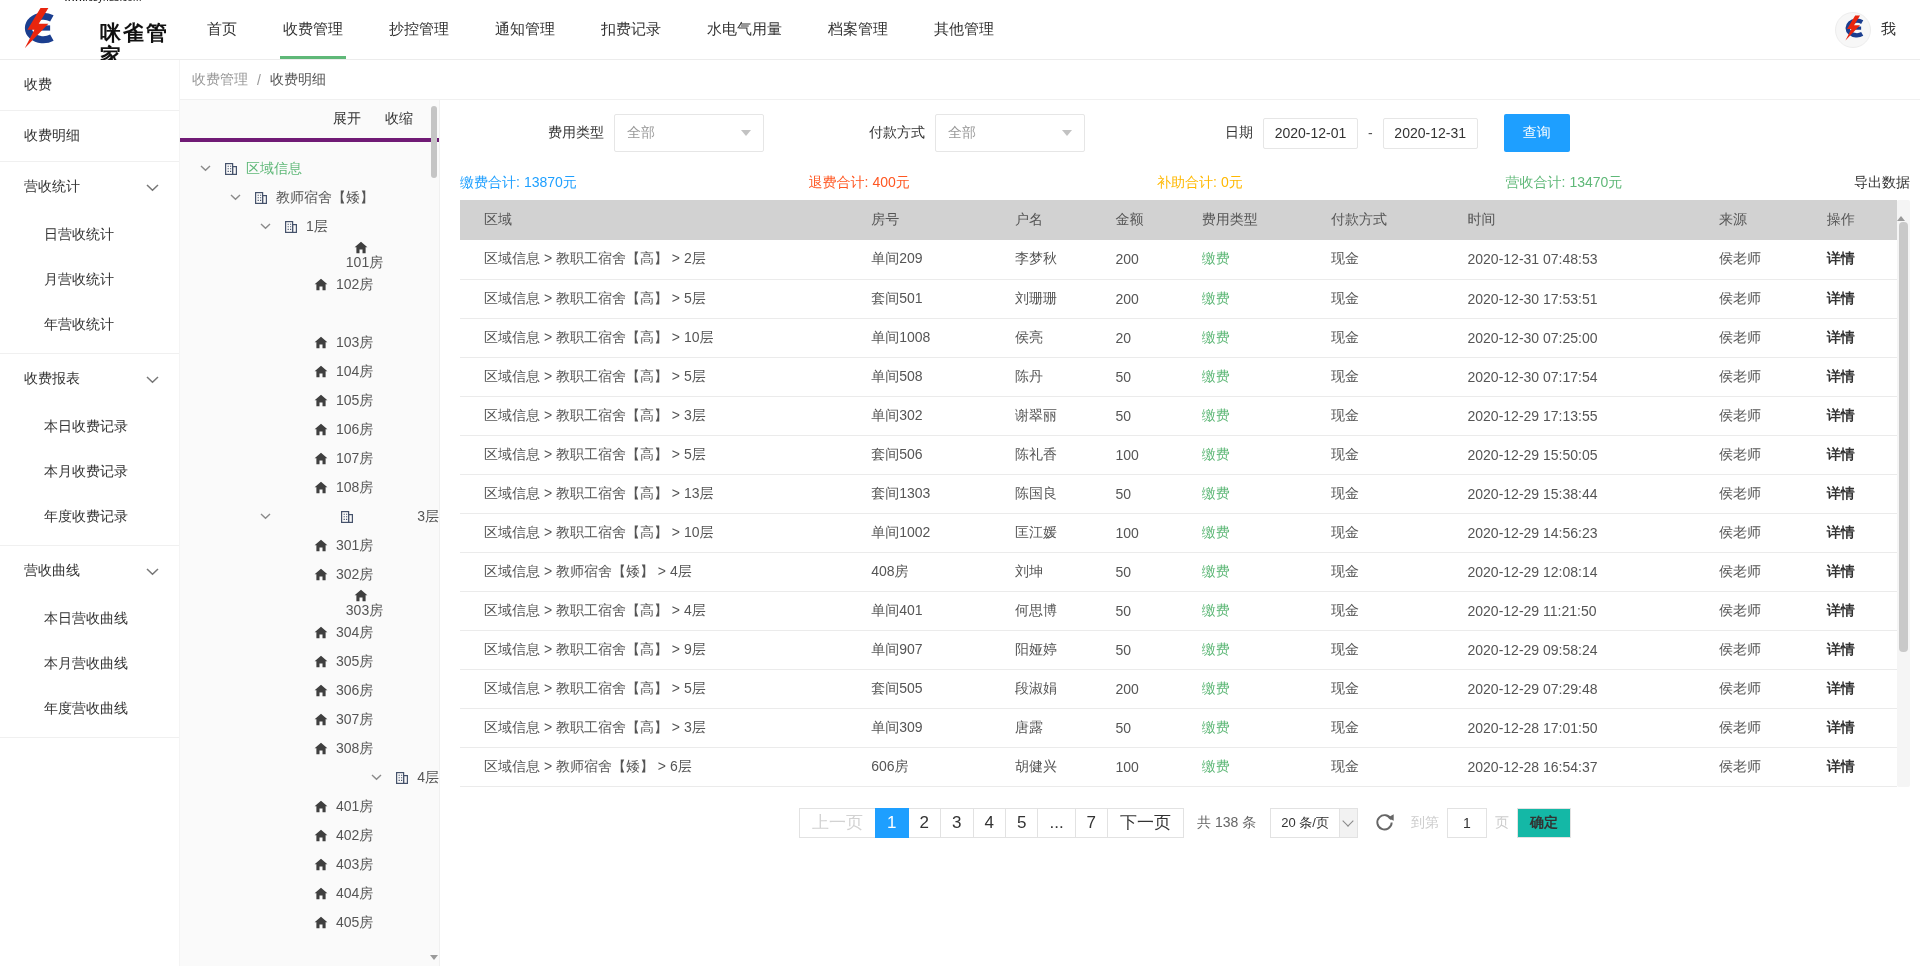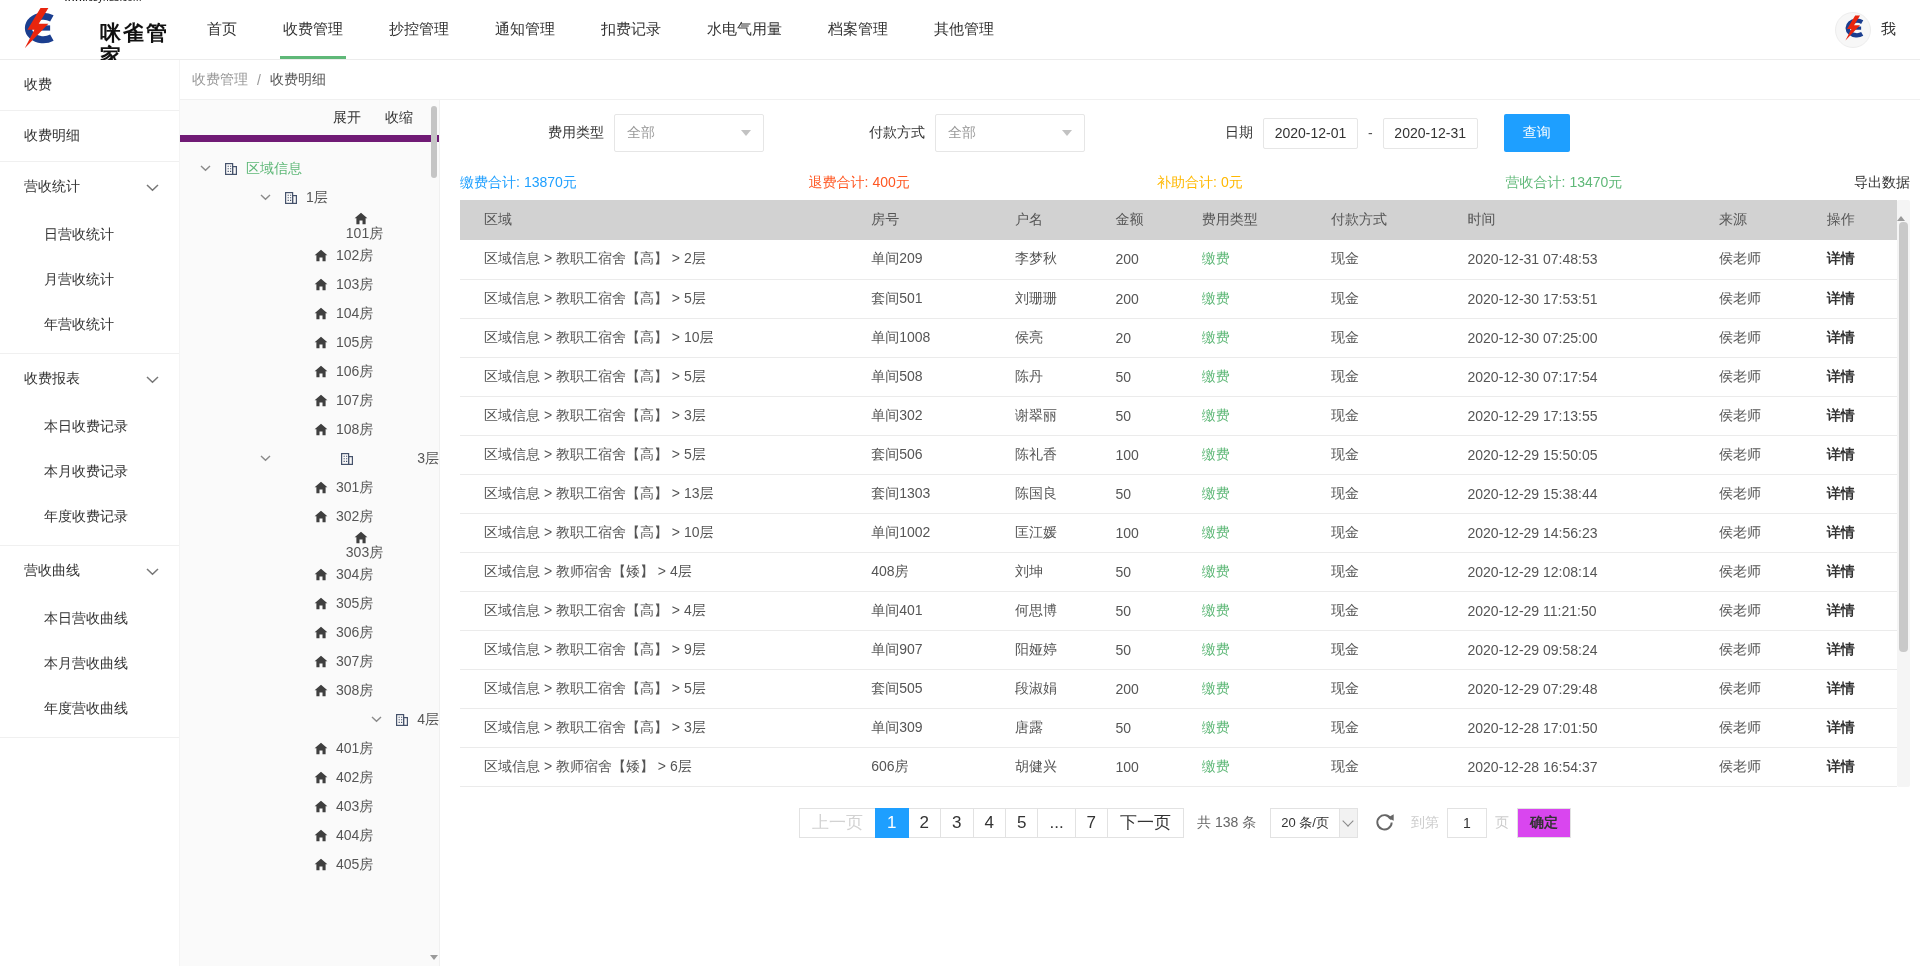--- a/index.html
+++ b/index.html
@@ -30,21 +30,21 @@
   .side-sub{height:45px;padding-left:44px;display:flex;align-items:center;font-size:14px;color:#333;cursor:pointer;}
 
   
   .main{flex:1;display:flex;flex-direction:column;min-width:0;}
   .breadcrumb{height:40px;flex:none;display:flex;align-items:center;gap:9px;padding-left:12px;font-size:14px;color:#999;border-bottom:1px solid #f0f0f0;}
   .breadcrumb .current{color:#555;}
   .content{flex:1;display:flex;min-height:0;}
 
   
   .tree-panel{width:260px;flex:none;background:#fafafa;border-right:1px solid #f0f0f0;position:relative;display:flex;flex-direction:column;}
-  .tree-header{height:42px;flex:none;display:flex;align-items:center;justify-content:flex-end;gap:24px;padding-right:26px;border-bottom:7px solid #701a75;font-size:14px;color:#333;}
+  .tree-header{height:42px;flex:none;display:flex;align-items:center;justify-content:flex-end;gap:24px;padding-right:26px;border-bottom:4px solid #701a75;font-size:14px;color:#333;}
   .tree-tool{cursor:pointer;}
   .tree-body{flex:1;padding-top:12px;overflow:hidden;position:relative;}
   .tree-node{height:29px;display:flex;align-items:center;font-size:14px;color:#555;cursor:pointer;white-space:nowrap;}
   .tree-node.selected .tree-label{color:#5FB878;}
   .tree-chev{width:24px;display:inline-flex;justify-content:flex-start;align-items:center;}
   .tree-spacer{width:24px;display:inline-block;}
   .tree-icon{width:22px;display:inline-flex;align-items:center;}
   .tree-scrollbar{position:absolute;top:0;right:0;width:10px;height:100%;}
   .tree-scrollbar .thumb{position:absolute;top:6px;left:2px;width:6px;height:72px;background:#c5c5c5;border-radius:3px;}
   .tri-down{width:0;height:0;border-left:4px solid transparent;border-right:4px solid transparent;border-top:5px solid #9a9a9a;position:absolute;bottom:6px;left:1px;}
@@ -87,21 +87,21 @@
   .page-btn.next{padding:0 12px;}
   .page-btn.active{background:#1E9FFF;border-color:#1E9FFF;color:#fff;position:relative;z-index:1;}
   .total-text{margin:0 14px;color:#666;white-space:nowrap;}
   .size-select{height:30px;border:1px solid #e2e2e2;display:inline-flex;align-items:stretch;cursor:pointer;background:#fff;}
   .size-select .val{display:flex;align-items:center;padding:0 10px;font-size:13px;color:#333;white-space:nowrap;}
   .size-select .arrow{width:18px;border-left:1px solid #e2e2e2;background:#f2f2f2;display:flex;flex-direction:column;justify-content:center;align-items:center;}
   .chev-sm{width:8px;height:8px;border-right:1.4px solid #888;border-bottom:1.4px solid #888;transform:rotate(45deg);margin-top:-3px;}
   .refresh{margin:0 16px;display:inline-flex;align-items:center;cursor:pointer;}
   .goto-label,.goto-unit{color:#ccc;white-space:nowrap;}
   .goto-input{width:40px;height:30px;border:1px solid #e2e2e2;text-align:center;font-size:14px;color:#333;margin:0 8px;outline:none;font-family:inherit;}
-  .confirm-btn{height:30px;padding:0 12px;margin-left:8px;border:1px solid #e2e2e2;background:#d946ef;font-weight:bold;font-size:14px;color:#333;cursor:pointer;font-family:inherit;}
+  .confirm-btn{height:30px;padding:0 12px;margin-left:8px;border:1px solid #e2e2e2;background:#14b8a6;font-weight:bold;font-size:14px;color:#333;cursor:pointer;font-family:inherit;}
 </style>
 </head>
 <body>
 
 <div class="topbar">
   <div class="logo-area">
     <span id="brandLogo"><svg width="42" height="42" viewBox="0 0 48 48">
           <path d="M41 13 A17 13.5 0 1 0 41 35" fill="none" stroke="#1b3e8f" stroke-width="8"></path>
           <path d="M25 24 H39" stroke="#1b3e8f" stroke-width="6"></path>
           <polygon points="28,1 13,26 21,26 10,47 37,19 26,19 37,1" fill="#e8250e"></polygon>
@@ -196,20 +196,35 @@
               </span>
               <span class="tree-icon">
                 <svg width="14" height="14" viewBox="0 0 14 14">
                   <rect x="1.6" y="1.6" width="7" height="10.8" fill="none" stroke="#45526b" stroke-width="1.2"></rect>
                   <rect x="8.6" y="4.6" width="3.8" height="7.8" fill="none" stroke="#45526b" stroke-width="1.2"></rect>
                   <path d="M3.6 4.2h1.2M6 4.2h1.2M3.6 6.8h1.2M6 6.8h1.2M3.6 9.4h1.2M6 9.4h1.2" stroke="#45526b" stroke-width="1.1"></path>
                 </svg>
               </span>
               <span class="tree-label">区域信息</span>
             </div>
+            <div class="tree-node" style="padding-left: 50px;">
+              <span class="tree-chev">
+                <svg width="11" height="7" viewBox="0 0 11 7">
+                  <polyline points="1,1 5.5,5.3 10,1" fill="none" stroke="#8a8a8a" stroke-width="1.4"></polyline>
+                </svg>
+              </span>
+              <span class="tree-icon">
+                <svg width="14" height="14" viewBox="0 0 14 14">
+                  <rect x="1.6" y="1.6" width="7" height="10.8" fill="none" stroke="#45526b" stroke-width="1.2"></rect>
+                  <rect x="8.6" y="4.6" width="3.8" height="7.8" fill="none" stroke="#45526b" stroke-width="1.2"></rect>
+                  <path d="M3.6 4.2h1.2M6 4.2h1.2M3.6 6.8h1.2M6 6.8h1.2M3.6 9.4h1.2M6 9.4h1.2" stroke="#45526b" stroke-width="1.1"></path>
+                </svg>
+              </span>
+              <span class="tree-label">教师宿舍【矮】</span>
+            </div>
             <div class="tree-node" style="padding-left: 80px;">
               <span class="tree-chev">
                 <svg width="11" height="7" viewBox="0 0 11 7">
                   <polyline points="1,1 5.5,5.3 10,1" fill="none" stroke="#8a8a8a" stroke-width="1.4"></polyline>
                 </svg>
               </span>
               <span class="tree-icon">
                 <svg width="14" height="14" viewBox="0 0 14 14">
                   <rect x="1.6" y="1.6" width="7" height="10.8" fill="none" stroke="#45526b" stroke-width="1.2"></rect>
                   <rect x="8.6" y="4.6" width="3.8" height="7.8" fill="none" stroke="#45526b" stroke-width="1.2"></rect>
@@ -229,21 +244,21 @@
             </div>
             <div class="tree-node" style="padding-left: 110px;">
               <span class="tree-spacer"></span>
               <span class="tree-icon">
                 <svg width="14" height="13" viewBox="0 0 14 13">
                   <path d="M7 0.8 L13.4 6.2 H11.6 V12.2 H8.5 V8.4 H5.5 V12.2 H2.4 V6.2 H0.6 Z" fill="#3f3f3f"></path>
                 </svg>
               </span>
               <span class="tree-label">102房</span>
             </div>
-            <div class="tree-node" style="padding-left: 110px;">
+            <div class="tree-node" style="padding-left: 110px; margin-top: 29px;">
               <span class="tree-spacer"></span>
               <span class="tree-icon">
                 <svg width="14" height="13" viewBox="0 0 14 13">
                   <path d="M7 0.8 L13.4 6.2 H11.6 V12.2 H8.5 V8.4 H5.5 V12.2 H2.4 V6.2 H0.6 Z" fill="#3f3f3f"></path>
                 </svg>
               </span>
               <span class="tree-label">103房</span>
             </div>
             <div class="tree-node" style="padding-left: 110px;">
               <span class="tree-spacer"></span>

